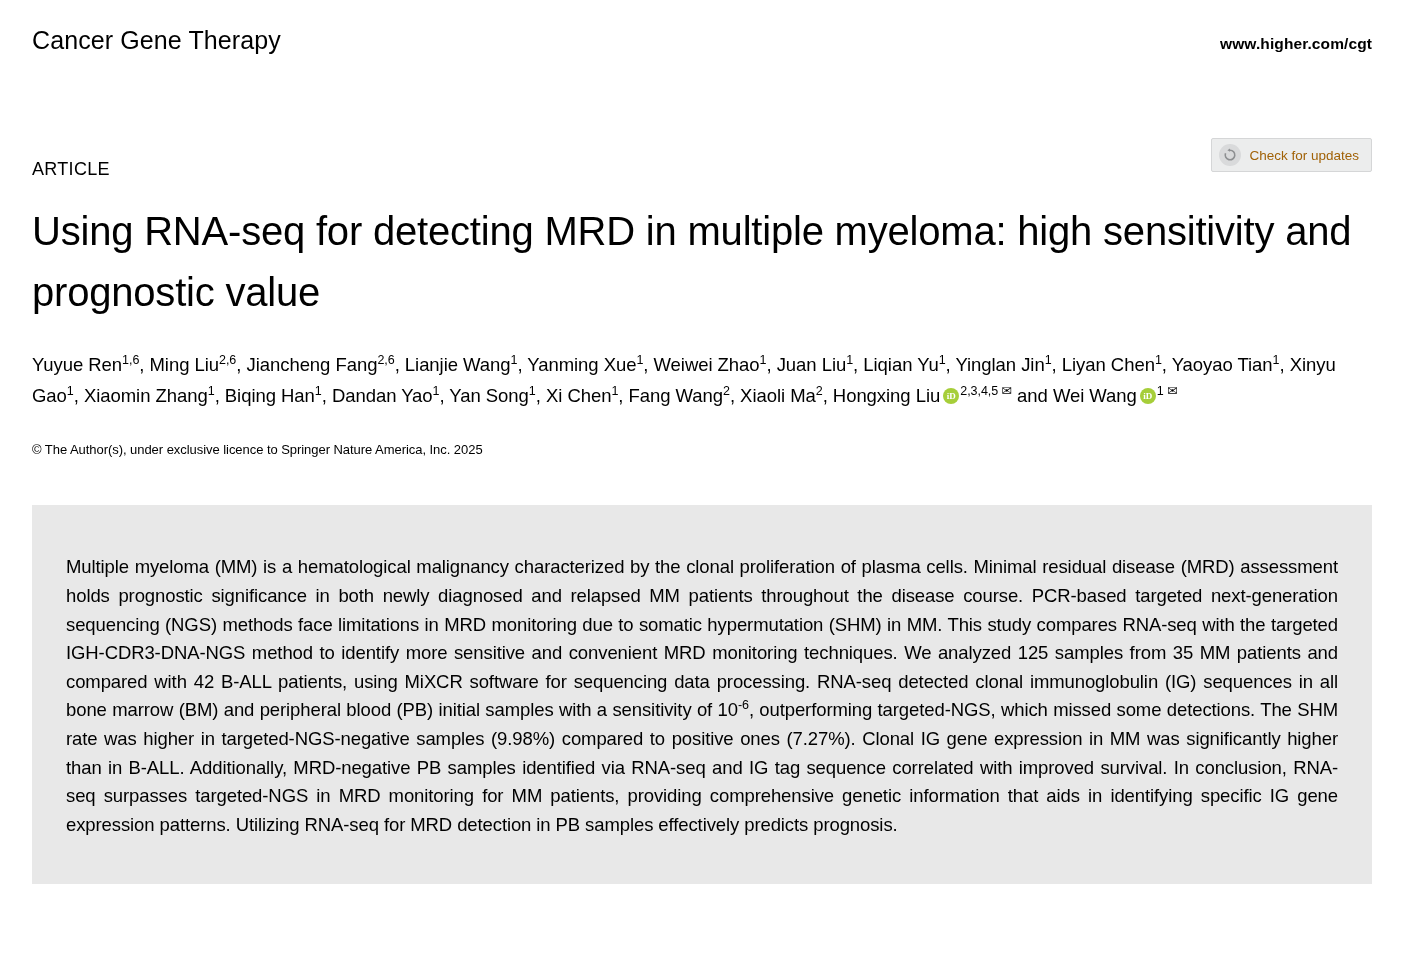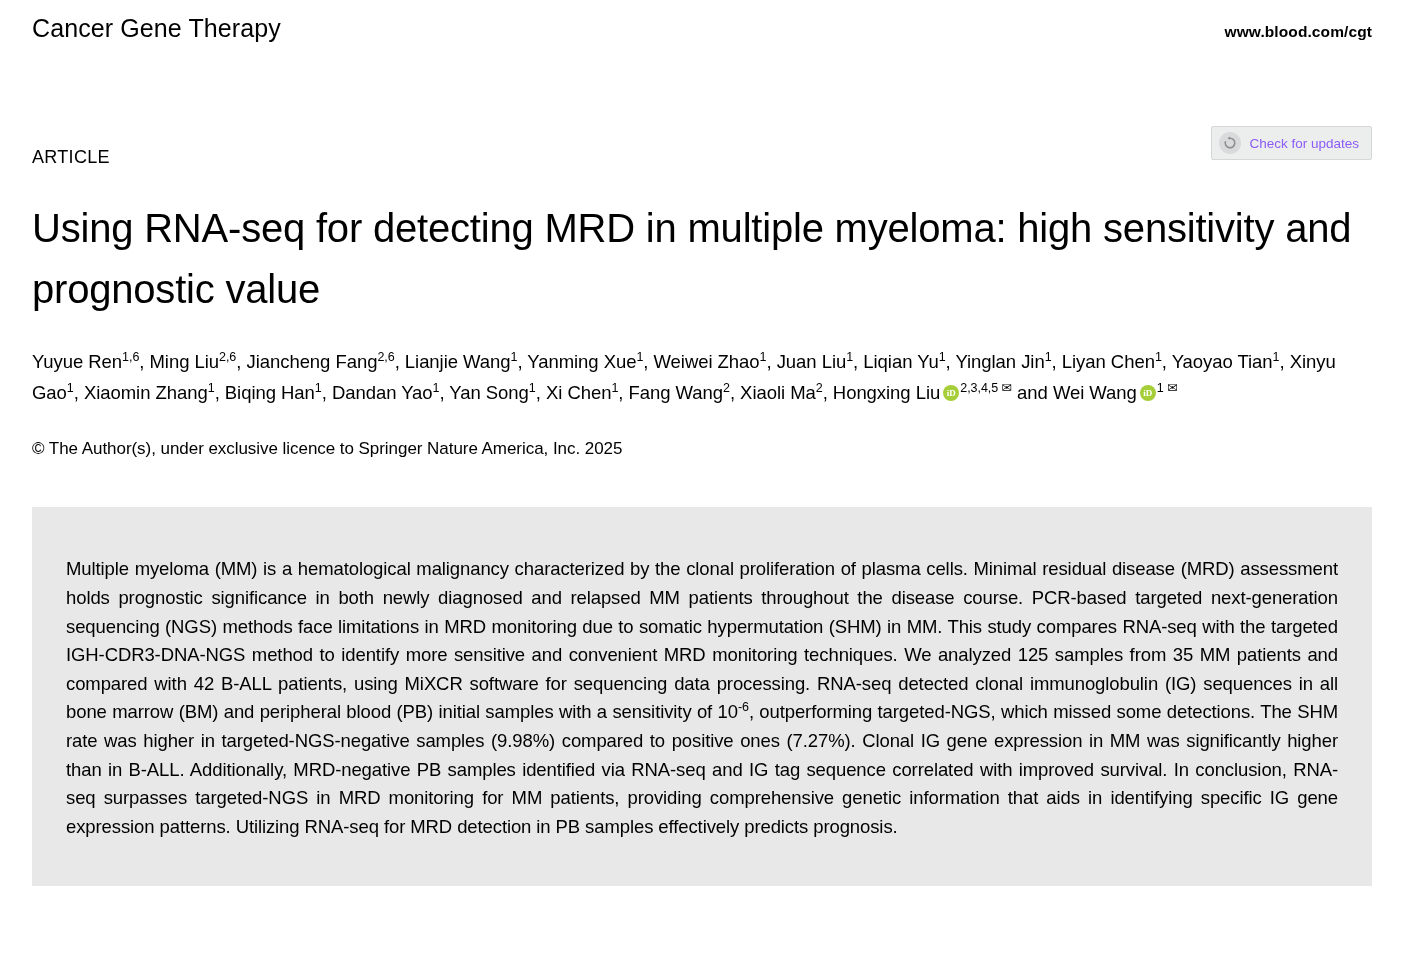--- a/index.html
+++ b/index.html
@@ -13,21 +13,21 @@
     font-family: "Liberation Sans", sans-serif;
     color: #000000;
     position: relative;
     overflow: hidden;
   }
   .page {
     position: relative;
     width: 1404px;
     height: 954px;
     box-sizing: border-box;
-    padding: 0 32px;
+    padding: 12px 32px;
   }
   
   .running-head {
     display: flex;
     align-items: baseline;
     justify-content: space-between;
     padding-top: 14px;
   }
   .journal-name {
     font-size: 25px;
@@ -67,25 +67,25 @@
     width: 22px;
     height: 22px;
     border-radius: 50%;
     background: #d9dadb;
     display: flex;
     align-items: center;
     justify-content: center;
   }
   .check-updates .cu-label {
     font-size: 13.5px;
-    color: #8b5cf6;
+    color: #a16207;
   }
   
   .title {
-    margin-top: 21px;
+    margin-top: 12px;
     font-size: 40px;
     font-weight: 400;
     line-height: 1.53;
     letter-spacing: -0.2px;
     max-width: 1340px;
   }
   
   .authors {
     margin-top: 24px;
     font-size: 18.5px;
@@ -124,21 +124,21 @@
     font-family: "Liberation Serif", serif;
   }
   .env {
     font-size: 12px;
     vertical-align: super;
     line-height: 0;
   }
   
   .copyright {
     margin-top: 30px;
-    font-size: 17px;
+    font-size: 13px;
     letter-spacing: -0.05px;
   }
   
   .abstract-box {
     margin-top: 48px;
     background: #e8e8e8;
     padding: 30px 34px 26px 34px;
     width: 1340px;
     box-sizing: border-box;
   }
@@ -162,21 +162,21 @@
     font-style: italic;
   }
 </style>
 </head>
 <body>
 
 <div class="page">
 
   <div class="running-head">
     <div class="journal-name">Cancer Gene Therapy</div>
-    <div class="journal-url">www.blood.com/cgt</div>
+    <div class="journal-url">www.higher.com/cgt</div>
   </div>
 
   <div class="article-type-row">
     <div class="article-type">ARTICLE</div>
 
     <div class="check-updates">
       <span class="cu-icon">
         <svg width="14" height="14" viewBox="0 0 14 14" aria-hidden="true">
           <path d="M7 2.2a4.8 4.8 0 1 1-4.45 3.0" fill="none" stroke="#8d8f91" stroke-width="1.6"></path>
           <path d="M7 0.6 L7 3.8 L4.4 2.2 Z" fill="#8d8f91"></path>

